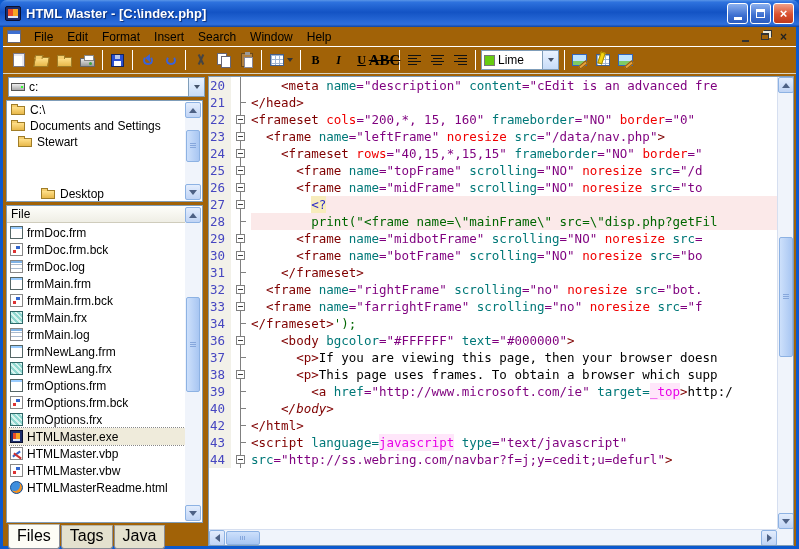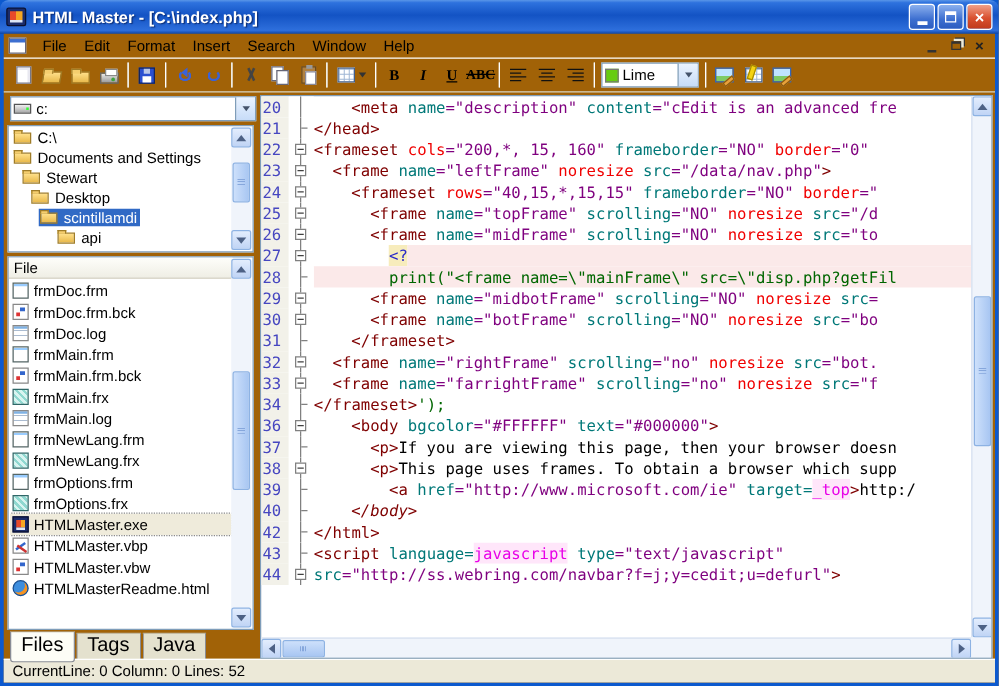--- a/index.html
+++ b/index.html
@@ -35,21 +35,21 @@
   .g-rest { width:8px; height:7px; border:1px solid #333; border-top:2px solid #333; box-shadow:2px -2px 0 -0px #ECE9D8, 3px -3px 0 #333; }
   .g-x2 { font-size:12px; font-weight:bold; line-height:1; }
 
   
   .toolbar { height:28px; display:flex; align-items:center; padding:1px 4px; border-top:1px solid #fff; border-bottom:1px solid #D8D5C4; }
   .tbtn { width:23px; height:22px; display:flex; align-items:center; justify-content:center; position:relative; }
   .tsep { width:1px; height:20px; background:#C9C6B6; border-right:1px solid #fff; margin:0 3px; }
   .tlabel { font-size:12px; font-weight:bold; font-family:"Liberation Serif", serif; }
   .tlabel.i { font-style:italic; }
   .tlabel.u { text-decoration:underline; }
-  .tlabel.abc { font-size:11px; text-decoration:line-through; }
+  .tlabel.abc { font-size:15px; text-decoration:line-through; }
   
   .i-new { width:12px; height:14px; background:#fff; border:1px solid #778; box-shadow:inset -2px 2px 0 #E8E8F0; }
   .i-folder { width:15px; height:10px; position:relative; background:linear-gradient(#FFE08A,#E8B84A); border:1px solid #A07D28; margin-top:3px; }
   .i-folder::before { content:""; position:absolute; top:-3px; left:-1px; width:6px; height:3px; background:#F5CE6E; border:1px solid #A07D28; border-bottom:none; }
   .i-open { transform:skewX(-10deg); }
   .i-print { width:15px; height:9px; background:linear-gradient(#E8E8E8,#9A9A9A); border:1px solid #666; position:relative; margin-top:4px; }
   .i-print::before { content:""; position:absolute; left:3px; top:-4px; width:8px; height:4px; background:#fff; border:1px solid #888; }
   .i-print::after { content:""; position:absolute; right:2px; bottom:1px; width:3px; height:3px; background:#3FA33F; border-radius:50%; }
   .i-save { width:13px; height:13px; background:#2A4FD0; border:1px solid #12245E; position:relative; }
   .i-save::before { content:""; position:absolute; left:2px; bottom:0; width:7px; height:5px; background:#fff; }
@@ -322,21 +322,21 @@
                   <span class="tfolder"></span>
                   <span class="lbl">Documents and Settings</span>
                 </span>
               </div>
               <div class="trow" style="padding-left: 9px;">
                 <span class="selwrap">
                   <span class="tfolder"></span>
                   <span class="lbl">Stewart</span>
                 </span>
               </div>
-              <div class="trow" style="padding-left: 16px;">
+              <div class="trow" style="padding-left: 32px; margin-top: 36px;">
                 <span class="selwrap">
                   <span class="tfolder"></span>
                   <span class="lbl">Desktop</span>
                 </span>
               </div>
               <div class="trow sel" style="padding-left: 23px;">
                 <span class="selwrap">
                   <span class="tfolder"></span>
                   <span class="lbl">scintillamdi</span>
                 </span>
@@ -394,20 +394,24 @@
                 <span class="ficon fi-frm"></span>
                 <span>frmNewLang.frm</span>
               </div>
               <div class="frow">
                 <span class="ficon fi-frx"></span>
                 <span>frmNewLang.frx</span>
               </div>
               <div class="frow">
                 <span class="ficon fi-frm"></span>
                 <span>frmOptions.frm</span>
+              </div>
+              <div class="frow">
+                <span class="ficon fi-bck"></span>
+                <span>frmOptions.frm.bck</span>
               </div>
               <div class="frow">
                 <span class="ficon fi-frx"></span>
                 <span>frmOptions.frx</span>
               </div>
               <div class="frow sel">
                 <span class="ficon fi-exe"></span>
                 <span>HTMLMaster.exe</span>
               </div>
               <div class="frow">
@@ -620,17 +624,14 @@
             </div>
           <div class="sthumb h" style="left:17px;width:34px;"></div>
           <div class="sbtn right">
               <i></i>
             </div>
         </div>
         <div class="corner"></div>
       </div>
     </div>
 
-    <div class="statusbar">
-      <span>CurrentLine: 0 Column: 0 Lines: 52</span>
-    </div>
   </div>
 </div>
 
 </body></html>

